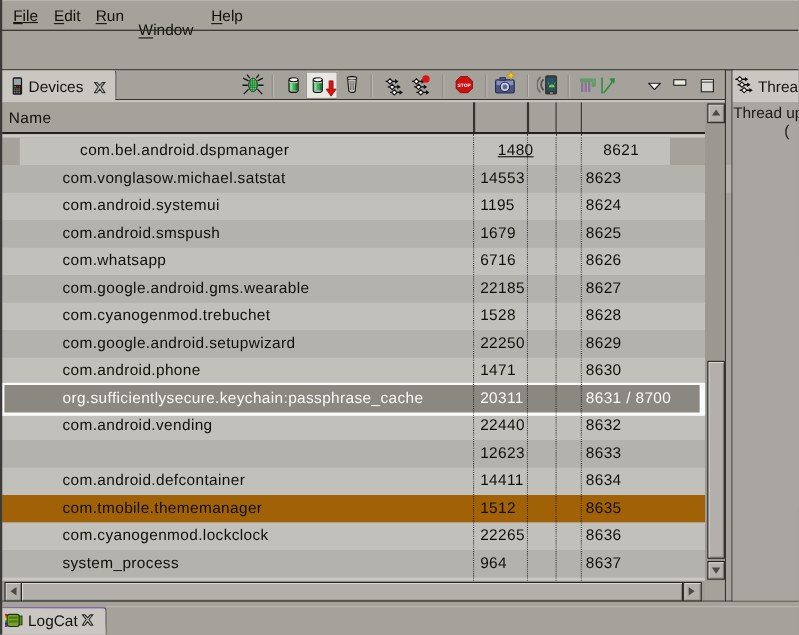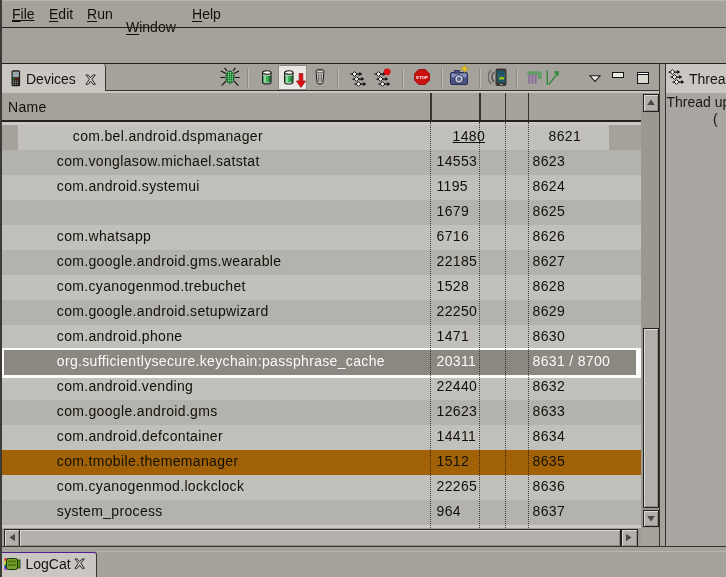--- a/index.html
+++ b/index.html
@@ -218,31 +218,32 @@
 <div style="position:absolute;left:527.5px;top:93px;width:1.5px;height:27px;background:#35342f;"></div>
 
 <div class="abs" style="left:1.5px;top:120px;width:639.5px;height:1.5px;background:#23221e;"></div>
 
 <div style="position:absolute;left:1.5px;top:121.5px;width:639.5px;height:3px;background:#ccc9c4;"></div>
 <div style="position:absolute;left:1.5px;top:124.5px;width:591px;height:25px;background:#c2c0bb;margin-left:16px;">
     <div class="t" style="position:absolute;left:55.3px;top:3.5px;">com.bel.android.dspmanager</div>
     <div class="t" style="position:absolute;left:435px;top:3.5px;text-decoration:underline;">1480</div>
     <div class="t" style="position:absolute;left:531px;top:3.5px;">8621</div>
   </div>
-<div style="position:absolute;left:1.5px;top:149.5px;width:639.5px;height:25px;background:#b4b2ad;">
+<div style="position:absolute;left:1.5px;top:149.5px;width:639.5px;height:25px;background:#b4b2ad;padding-left:44px;">
     <div class="t" style="position:absolute;left:55.3px;top:3.5px;">com.vonglasow.michael.satstat</div>
     <div class="t" style="position:absolute;left:435px;top:3.5px;">14553</div>
     <div class="t" style="position:absolute;left:531px;top:3.5px;">8623</div>
   </div>
 <div style="position:absolute;left:1.5px;top:174.5px;width:639.5px;height:25px;background:#c2c0bb;">
     <div class="t" style="position:absolute;left:55.3px;top:3.5px;">com.android.systemui</div>
     <div class="t" style="position:absolute;left:435px;top:3.5px;">1195</div>
     <div class="t" style="position:absolute;left:531px;top:3.5px;">8624</div>
   </div>
 <div style="position:absolute;left:1.5px;top:199.5px;width:639.5px;height:25px;background:#b4b2ad;">
+    <div class="t" style="position:absolute;left:55.3px;top:3.5px;">com.android.smspush</div>
     <div class="t" style="position:absolute;left:435px;top:3.5px;">1679</div>
     <div class="t" style="position:absolute;left:531px;top:3.5px;">8625</div>
   </div>
 <div style="position:absolute;left:1.5px;top:224.5px;width:639.5px;height:25px;background:#c2c0bb;">
     <div class="t" style="position:absolute;left:55.3px;top:3.5px;">com.whatsapp</div>
     <div class="t" style="position:absolute;left:435px;top:3.5px;">6716</div>
     <div class="t" style="position:absolute;left:531px;top:3.5px;">8626</div>
   </div>
 <div style="position:absolute;left:1.5px;top:249.5px;width:639.5px;height:25px;background:#b4b2ad;">
     <div class="t" style="position:absolute;left:55.3px;top:3.5px;">com.google.android.gms.wearable</div>
@@ -268,21 +269,20 @@
     <div class="t" style="position:absolute;left:55.3px;top:3.5px;">org.sufficientlysecure.keychain:passphrase_cache</div>
     <div class="t" style="position:absolute;left:435px;top:3.5px;">20311</div>
     <div class="t" style="position:absolute;left:531px;top:3.5px;">8631 / 8700</div>
   </div>
 <div style="position:absolute;left:1.5px;top:374.5px;width:639.5px;height:25px;background:#c2c0bb;">
     <div class="t" style="position:absolute;left:55.3px;top:3.5px;">com.android.vending</div>
     <div class="t" style="position:absolute;left:435px;top:3.5px;">22440</div>
     <div class="t" style="position:absolute;left:531px;top:3.5px;">8632</div>
   </div>
 <div style="position:absolute;left:1.5px;top:399.5px;width:639.5px;height:25px;background:#b4b2ad;">
-    <div class="t" style="position:absolute;left:55.3px;top:3.5px;">com.google.android.gms</div>
     <div class="t" style="position:absolute;left:435px;top:3.5px;">12623</div>
     <div class="t" style="position:absolute;left:531px;top:3.5px;">8633</div>
   </div>
 <div style="position:absolute;left:1.5px;top:424.5px;width:639.5px;height:25px;background:#c2c0bb;">
     <div class="t" style="position:absolute;left:55.3px;top:3.5px;">com.android.defcontainer</div>
     <div class="t" style="position:absolute;left:435px;top:3.5px;">14411</div>
     <div class="t" style="position:absolute;left:531px;top:3.5px;">8634</div>
   </div>
 <div style="position:absolute;left:1.5px;top:449.5px;width:639.5px;height:25px;background:#a16207;">
     <div class="t" style="position:absolute;left:55.3px;top:3.5px;">com.tmobile.thememanager</div>

